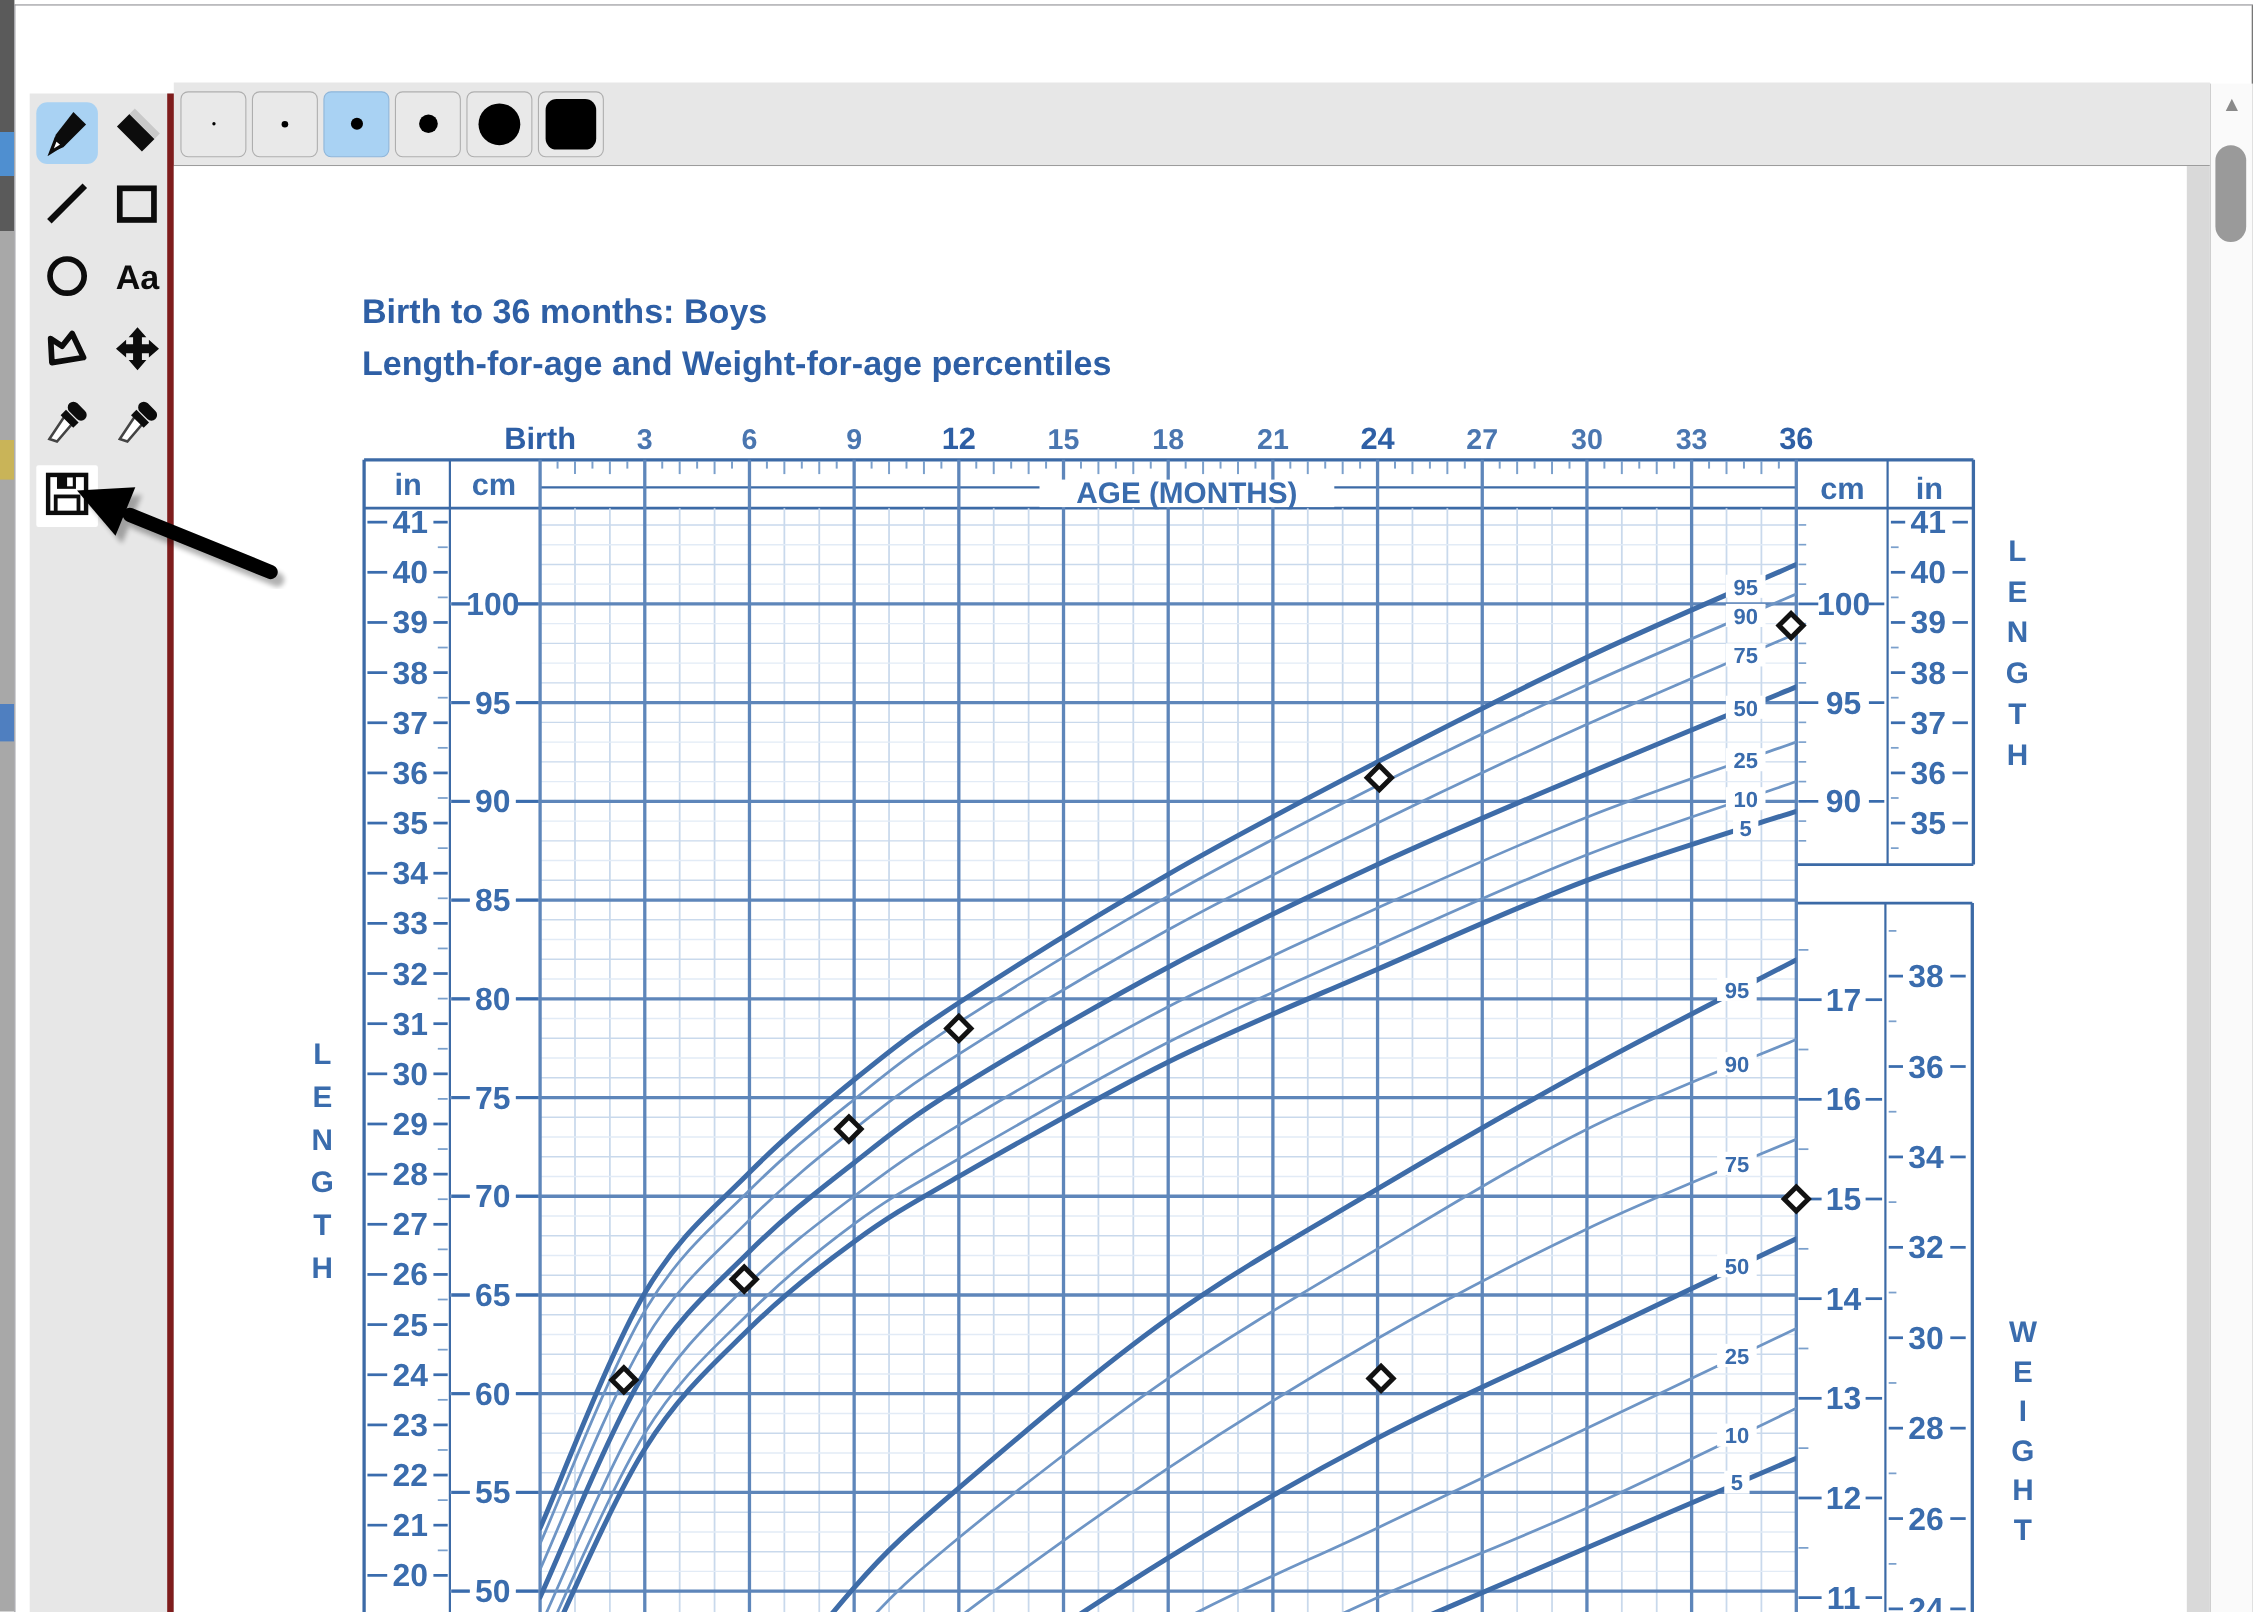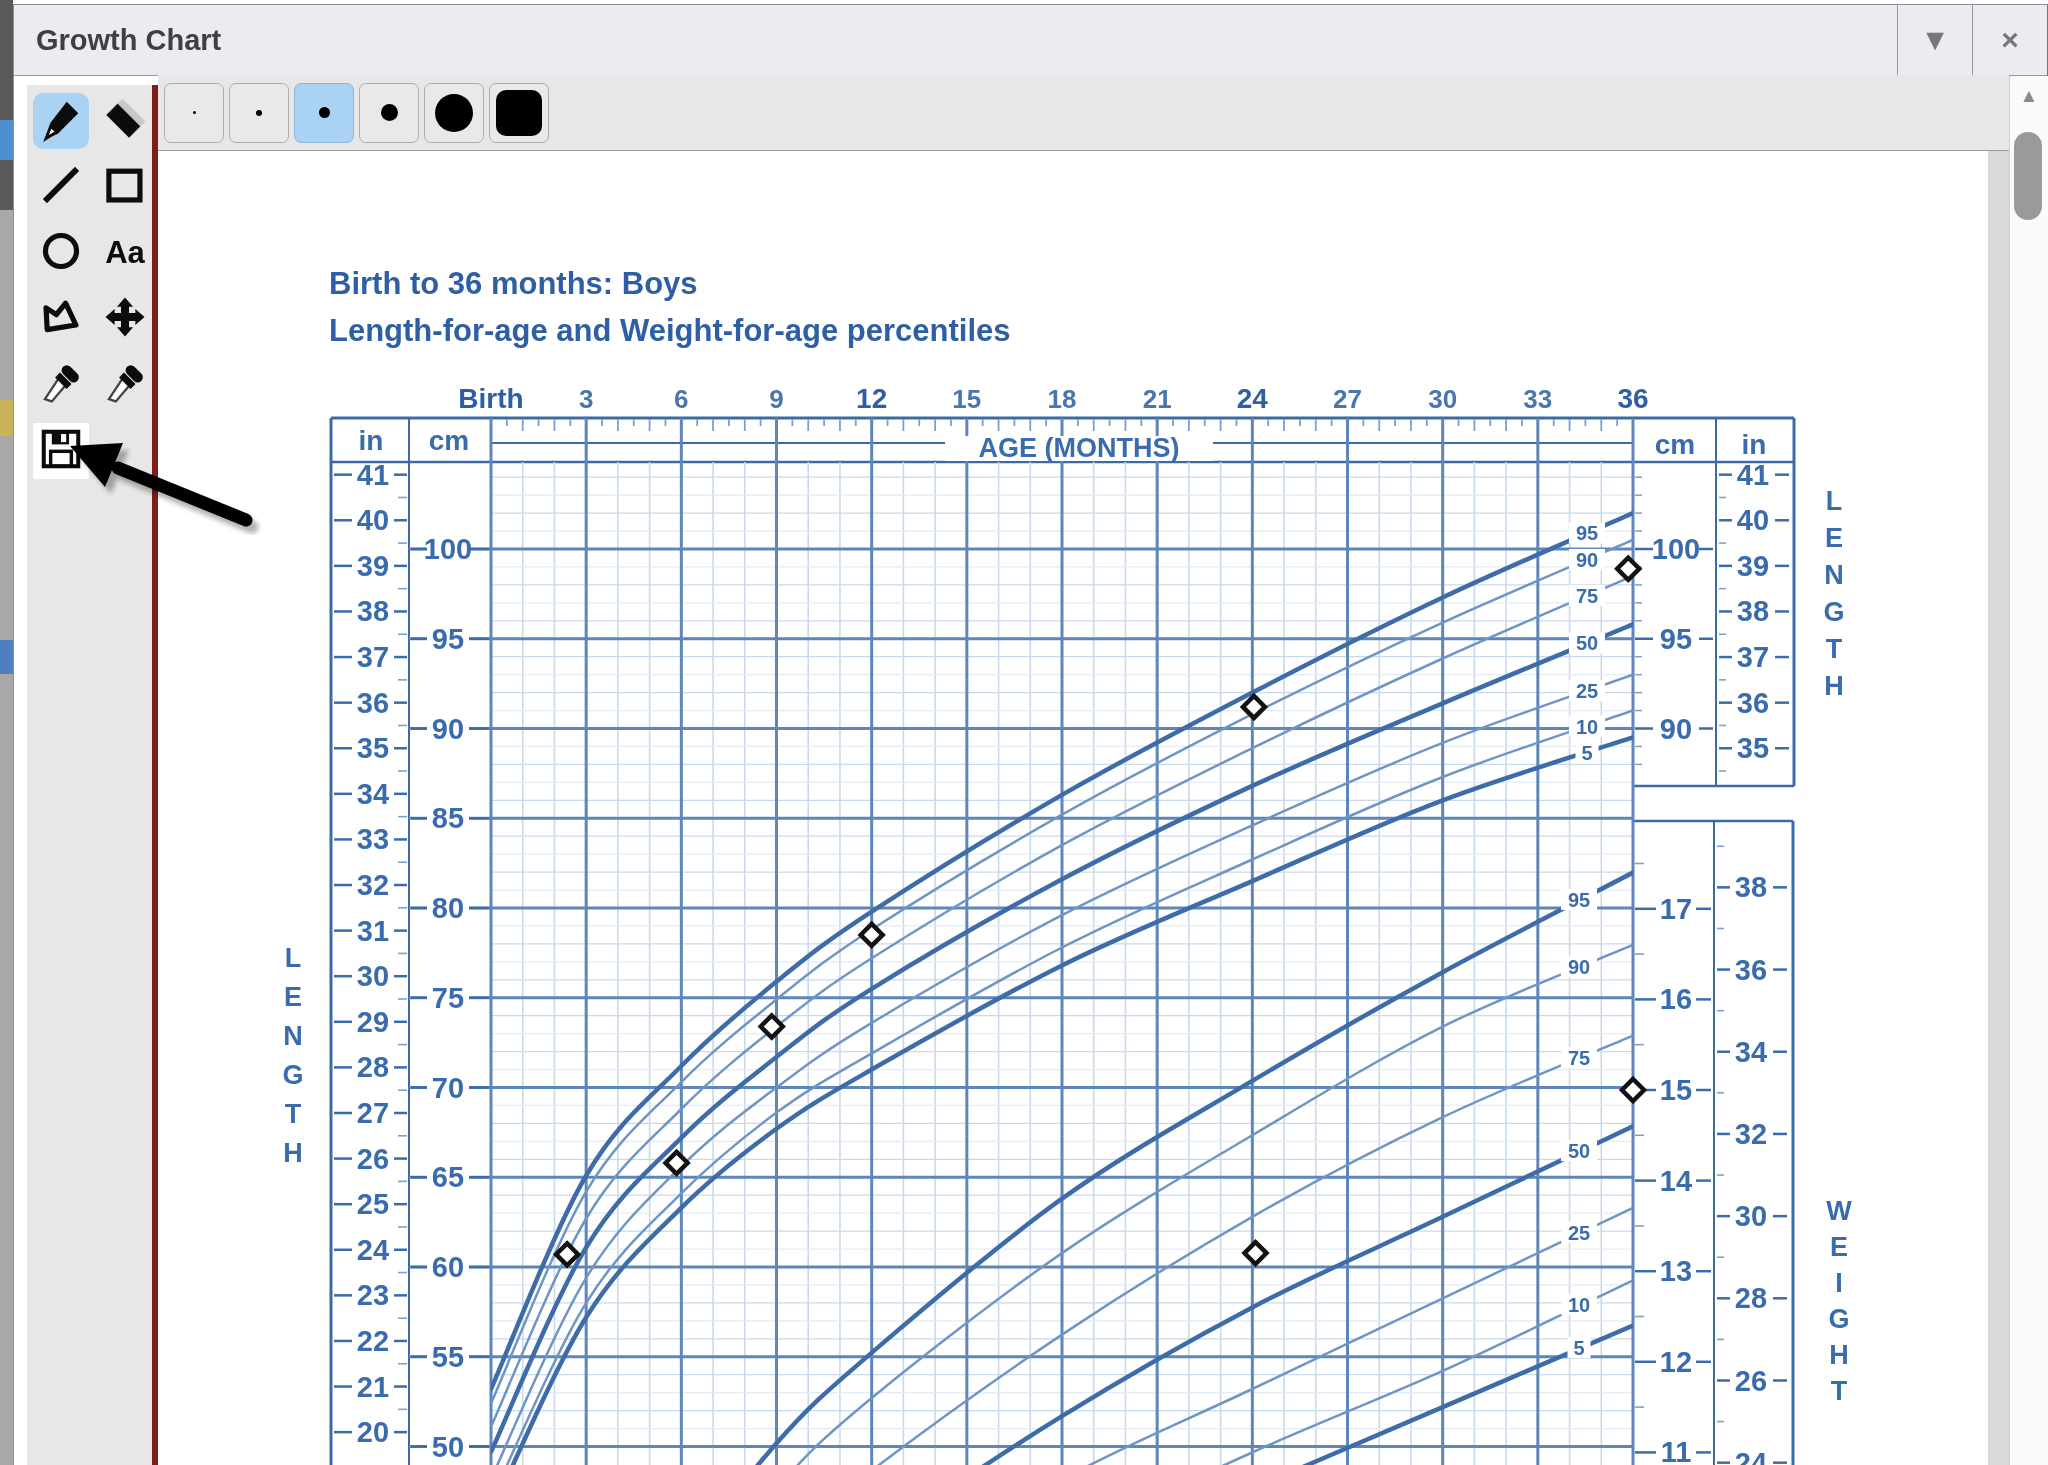--- a/index.html
+++ b/index.html
@@ -43,31 +43,20 @@
 
 <div id="bg-sliver" class="abs">
   <div class="chip" style="top:0;height:210px;background:#5a5a5a;"></div>
   <div class="chip" style="top:120px;height:40px;background:#4f8fd0;"></div>
   <div class="chip" style="top:400px;height:36px;background:#c9b458;"></div>
   <div class="chip" style="top:640px;height:34px;background:#4f7fc0;"></div>
 </div>
 
 <div id="frame" class="abs">
 
-  <div id="titlebar" class="abs">
-    <span id="window-title">Growth Chart</span>
-    <div id="win-buttons">
-      <div class="win-btn">
-        <span>▼</span>
-      </div>
-      <div class="win-btn">
-        <span>×</span>
-      </div>
-    </div>
-  </div>
 
   <div id="toolbar-top" class="abs">
       <div class="brush">
         <span class="dot" style="width: 3px; height: 3px; display: block; border-radius: 50%;"></span>
       </div>
       <div class="brush">
         <span class="dot" style="width: 6px; height: 6px; display: block; border-radius: 50%;"></span>
       </div>
       <div class="brush selected">
         <span class="dot" style="width: 11px; height: 11px; display: block; border-radius: 50%;"></span>

